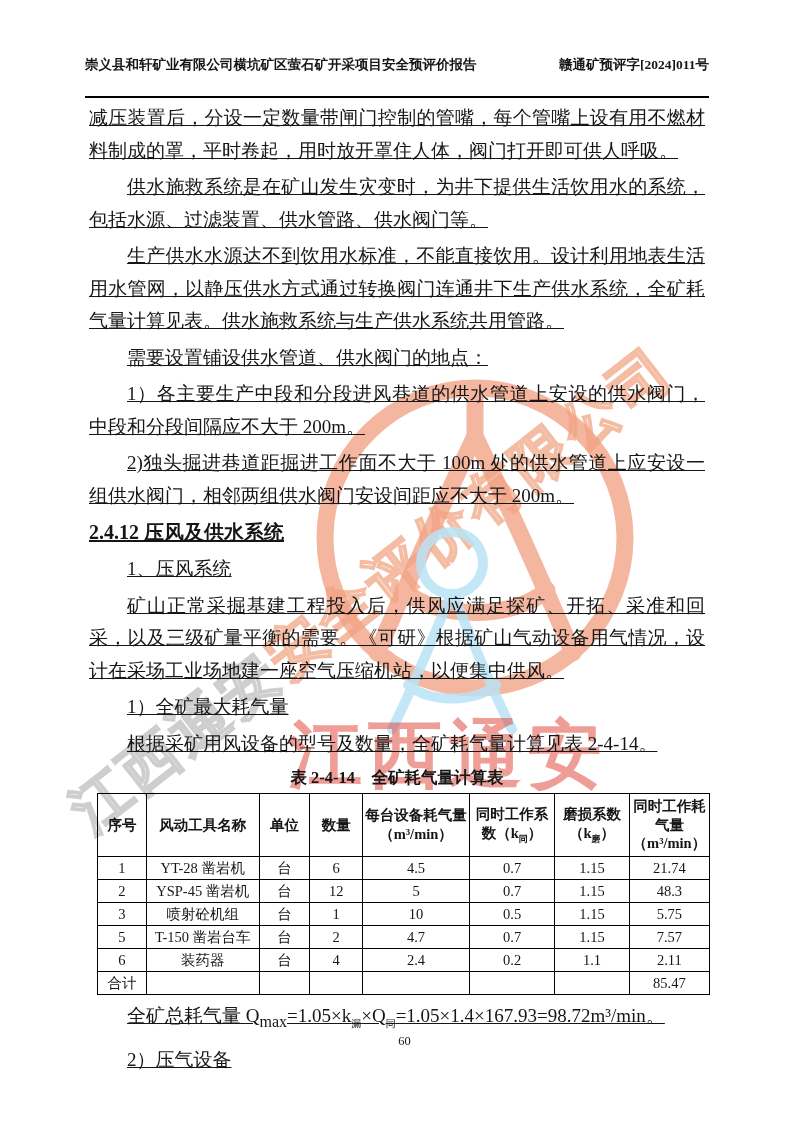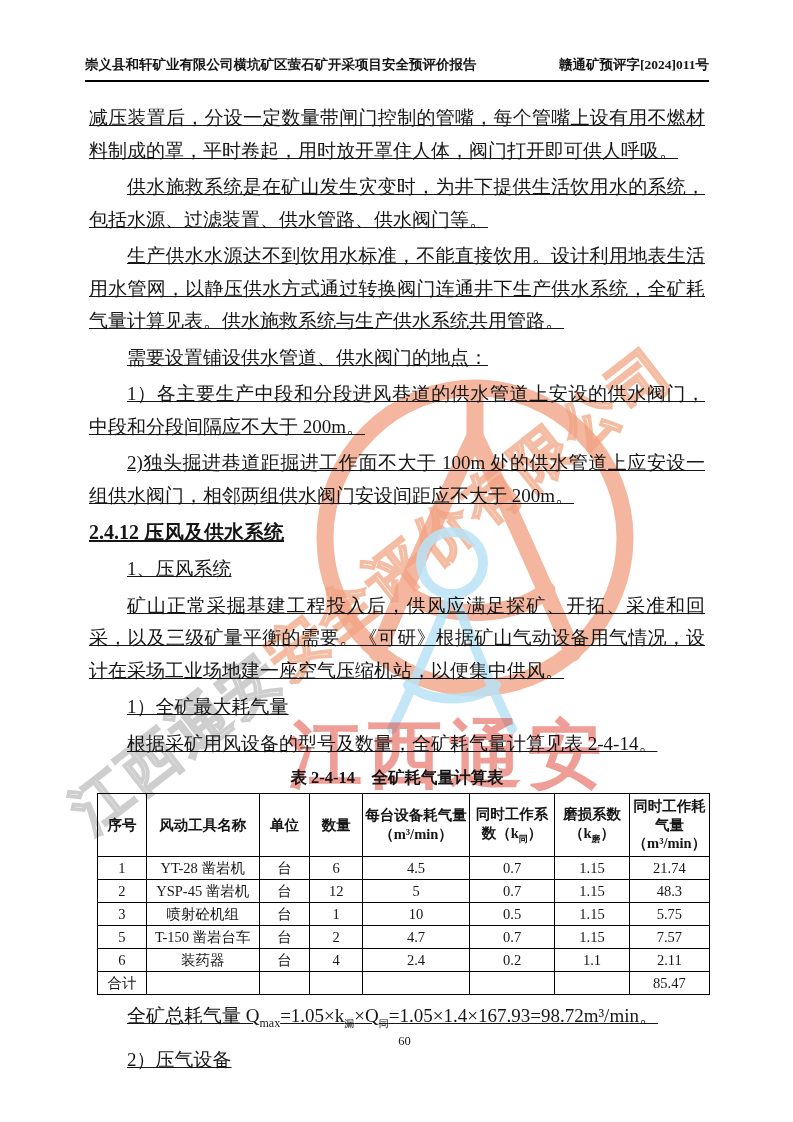--- a/index.html
+++ b/index.html
@@ -18,21 +18,21 @@
   .wm-logo-big{position:absolute;left:295px;top:358px;opacity:.78;}
   .wm-logo-small{position:absolute;left:362px;top:505px;opacity:.85;}
   .wm-red{
     position:absolute;left:288px;top:706px;font-size:74px;letter-spacing:6px;font-weight:600;
     color:rgba(223,62,48,.5);white-space:nowrap;
   }
   
   .header{
     position:absolute;left:85px;right:84px;top:56px;z-index:1;
     display:flex;justify-content:space-between;align-items:center;
-    font-size:13.5px;font-weight:600;border-bottom:2px solid #000;padding-bottom:6px;
+    font-size:13.5px;font-weight:600;border-bottom:2px solid #000;padding-bottom:22px;
   }
   .content{
     position:absolute;left:85px;right:84px;top:98px;z-index:1;
     font-size:19px;line-height:32.5px;text-align:justify;
   }
   .content p{margin:4px;text-decoration:underline;}
   .indent{text-indent:2em;}
   .sec-heading{margin:0;font-size:20px;font-weight:700;line-height:33px;}
   .table-title{text-align:center;font-weight:700;font-size:16.5px;line-height:28px;margin-top:1px;}
   table.calc{
@@ -42,21 +42,21 @@
   }
   table.calc th,table.calc td{
     border:1px solid #000;padding:1px 2px;vertical-align:middle;overflow:hidden;
   }
   table.calc th{font-weight:700;height:60px;}
   table.calc td{height:20px;}
   table.calc sub{font-size:9px;}
   .c1{width:8.0%}.c2{width:18.4%}.c3{width:8.3%}.c4{width:8.6%}
   .c5{width:17.5%}.c6{width:13.9%}.c7{width:12.2%}.c8{width:13.1%}
   .formula{margin-top:5px !important;}
-  .formula sub{font-size:12px;}
+  .formula sub{font-size:16px;}
   .formula sub.cjk{font-size:10px;}
   .footer{
     position:absolute;left:16px;right:0;top:1034px;z-index:1;
     text-align:center;font-size:12.5px;
   }
 </style>
 </head>
 <body>
 
 <div class="page">

